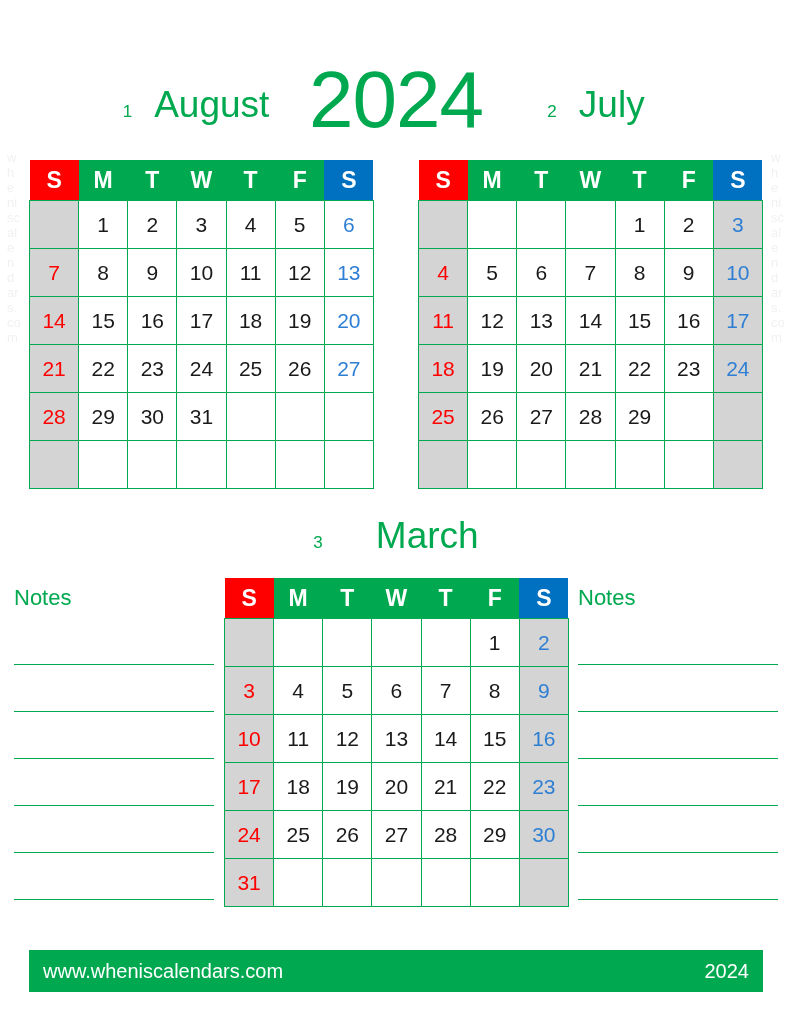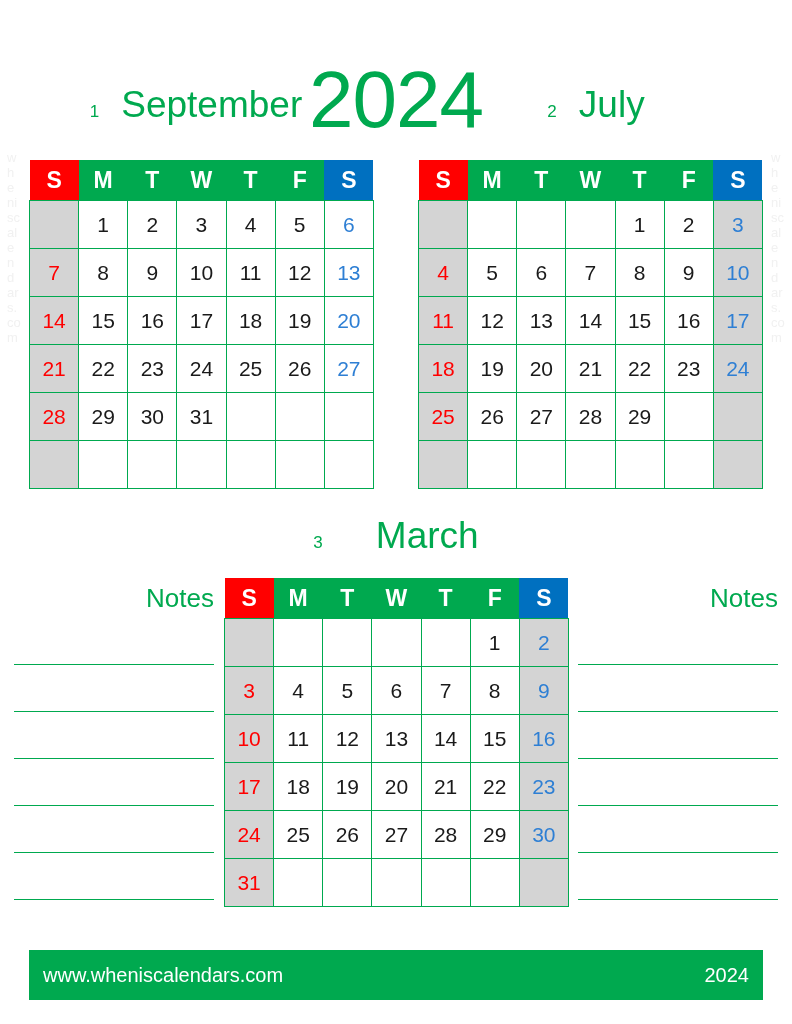--- a/index.html
+++ b/index.html
@@ -140,40 +140,40 @@
   
   .notes {
     position: absolute;
     top: 578px;
     width: 200px;
   }
   .notes.left  { left: 14px; }
   .notes.right { left: 578px; }
 
   .notes-title {
-    font-size: 26px;
+    font-size: 22px;
     color: #00a94f;
-    text-align: right;
+    text-align: left;
     height: 40px;
     line-height: 40px;
   }
   .note-line {
     height: 47px;
     border-bottom: 1.5px solid #00a94f;
     box-sizing: border-box;
   }
   .note-line.first { border-bottom: 1.5px solid #00a94f; }
 
   
   .footer {
     position: absolute;
     left: 29px;
     top: 950px;
     width: 734px;
-    height: 50px;
+    height: 42px;
     background: #00a94f;
     color: #ffffff;
     display: flex;
     align-items: center;
     justify-content: space-between;
     box-sizing: border-box;
     padding: 0 14px;
     font-size: 20px;
   }
 </style>
@@ -184,21 +184,21 @@
 
   <div class="watermark left">wheniscalendars.com</div>
   <div class="watermark right">wheniscalendars.com</div>
 
   <div class="top-band">
     <div class="year-big">2024</div>
 
     <div class="slot slot-jan">
       <div class="month-head">
         <span class="month-num">1</span>
-        <span class="month-name">September</span>
+        <span class="month-name">August</span>
       </div>
     </div>
 
     <div class="slot slot-feb">
       <div class="month-head">
         <span class="month-num">2</span>
         <span class="month-name">July</span>
       </div>
     </div>
   </div>

